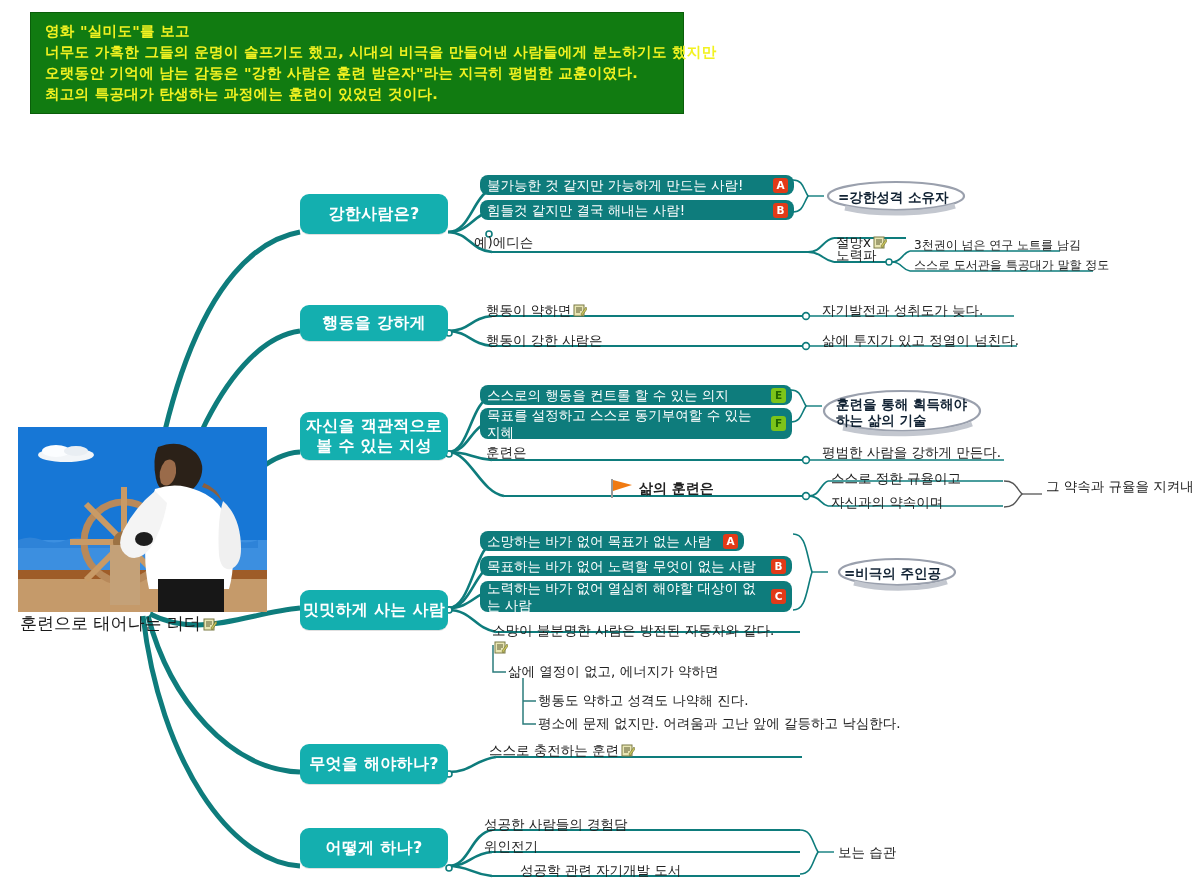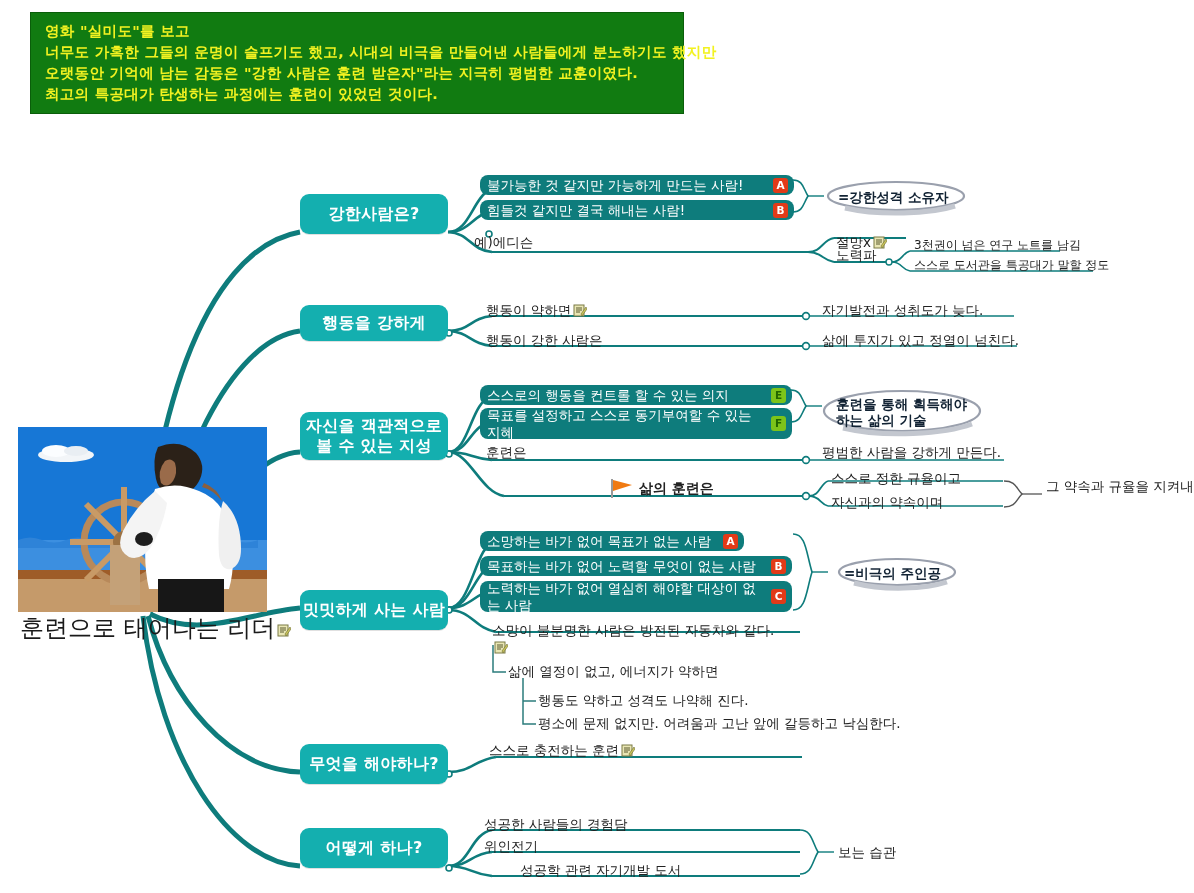--- a/index.html
+++ b/index.html
@@ -12,21 +12,21 @@
   #header-note{position:absolute;left:30px;top:12px;width:654px;height:102px;
       background:#117B11;border:1px solid #0a5e0a;box-sizing:border-box;
       padding:8px 10px 0 14px;}
   #header-note .ln{color:#F2F221;font-size:14.5px;line-height:21px;font-weight:bold;
       letter-spacing:.3px;white-space:nowrap;}
 
   
   #center-image{position:absolute;left:18px;top:427px;width:249px;height:185px;
       background:#1777D6;overflow:hidden;}
   #center-title{position:absolute;left:20px;top:612px;width:260px;height:26px;
-      font-size:24px;color:#1a1a1a;white-space:nowrap;}
+      font-size:17px;color:#1a1a1a;white-space:nowrap;}
   #center-title .t{vertical-align:middle;}
 
   
   .pill{position:absolute;background:#14AFAF;border-radius:9px;color:#fff;
       font-weight:bold;font-size:16px;display:flex;align-items:center;
       justify-content:center;text-align:center;line-height:20px;
       box-shadow:0 1px 0 rgba(0,0,0,.12);letter-spacing:.3px;}
 
   
   .tbox{position:absolute;background:#0E7C7C;color:#fff;font-size:13.5px;

